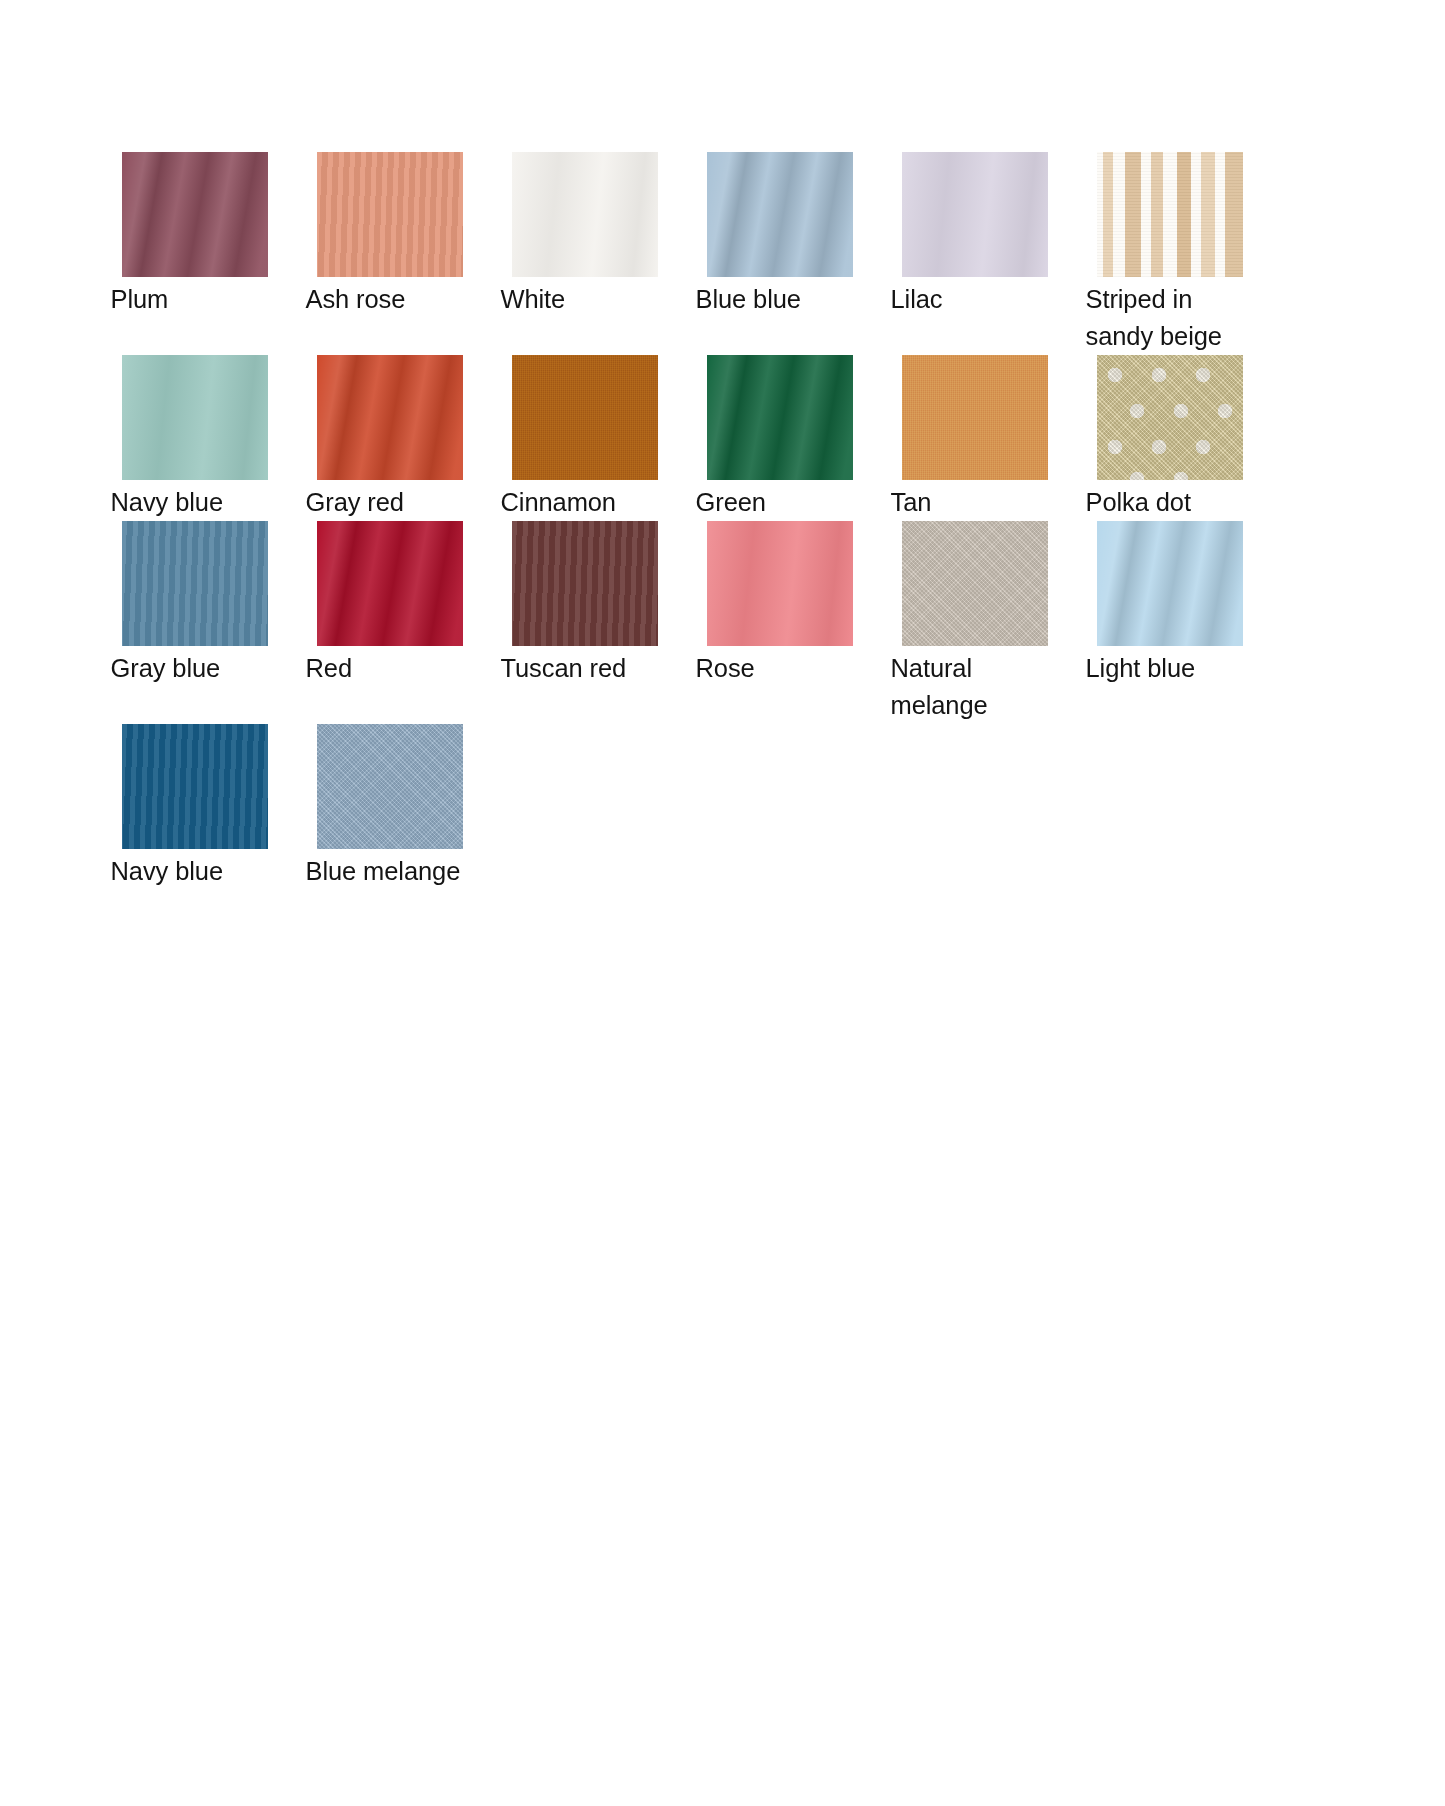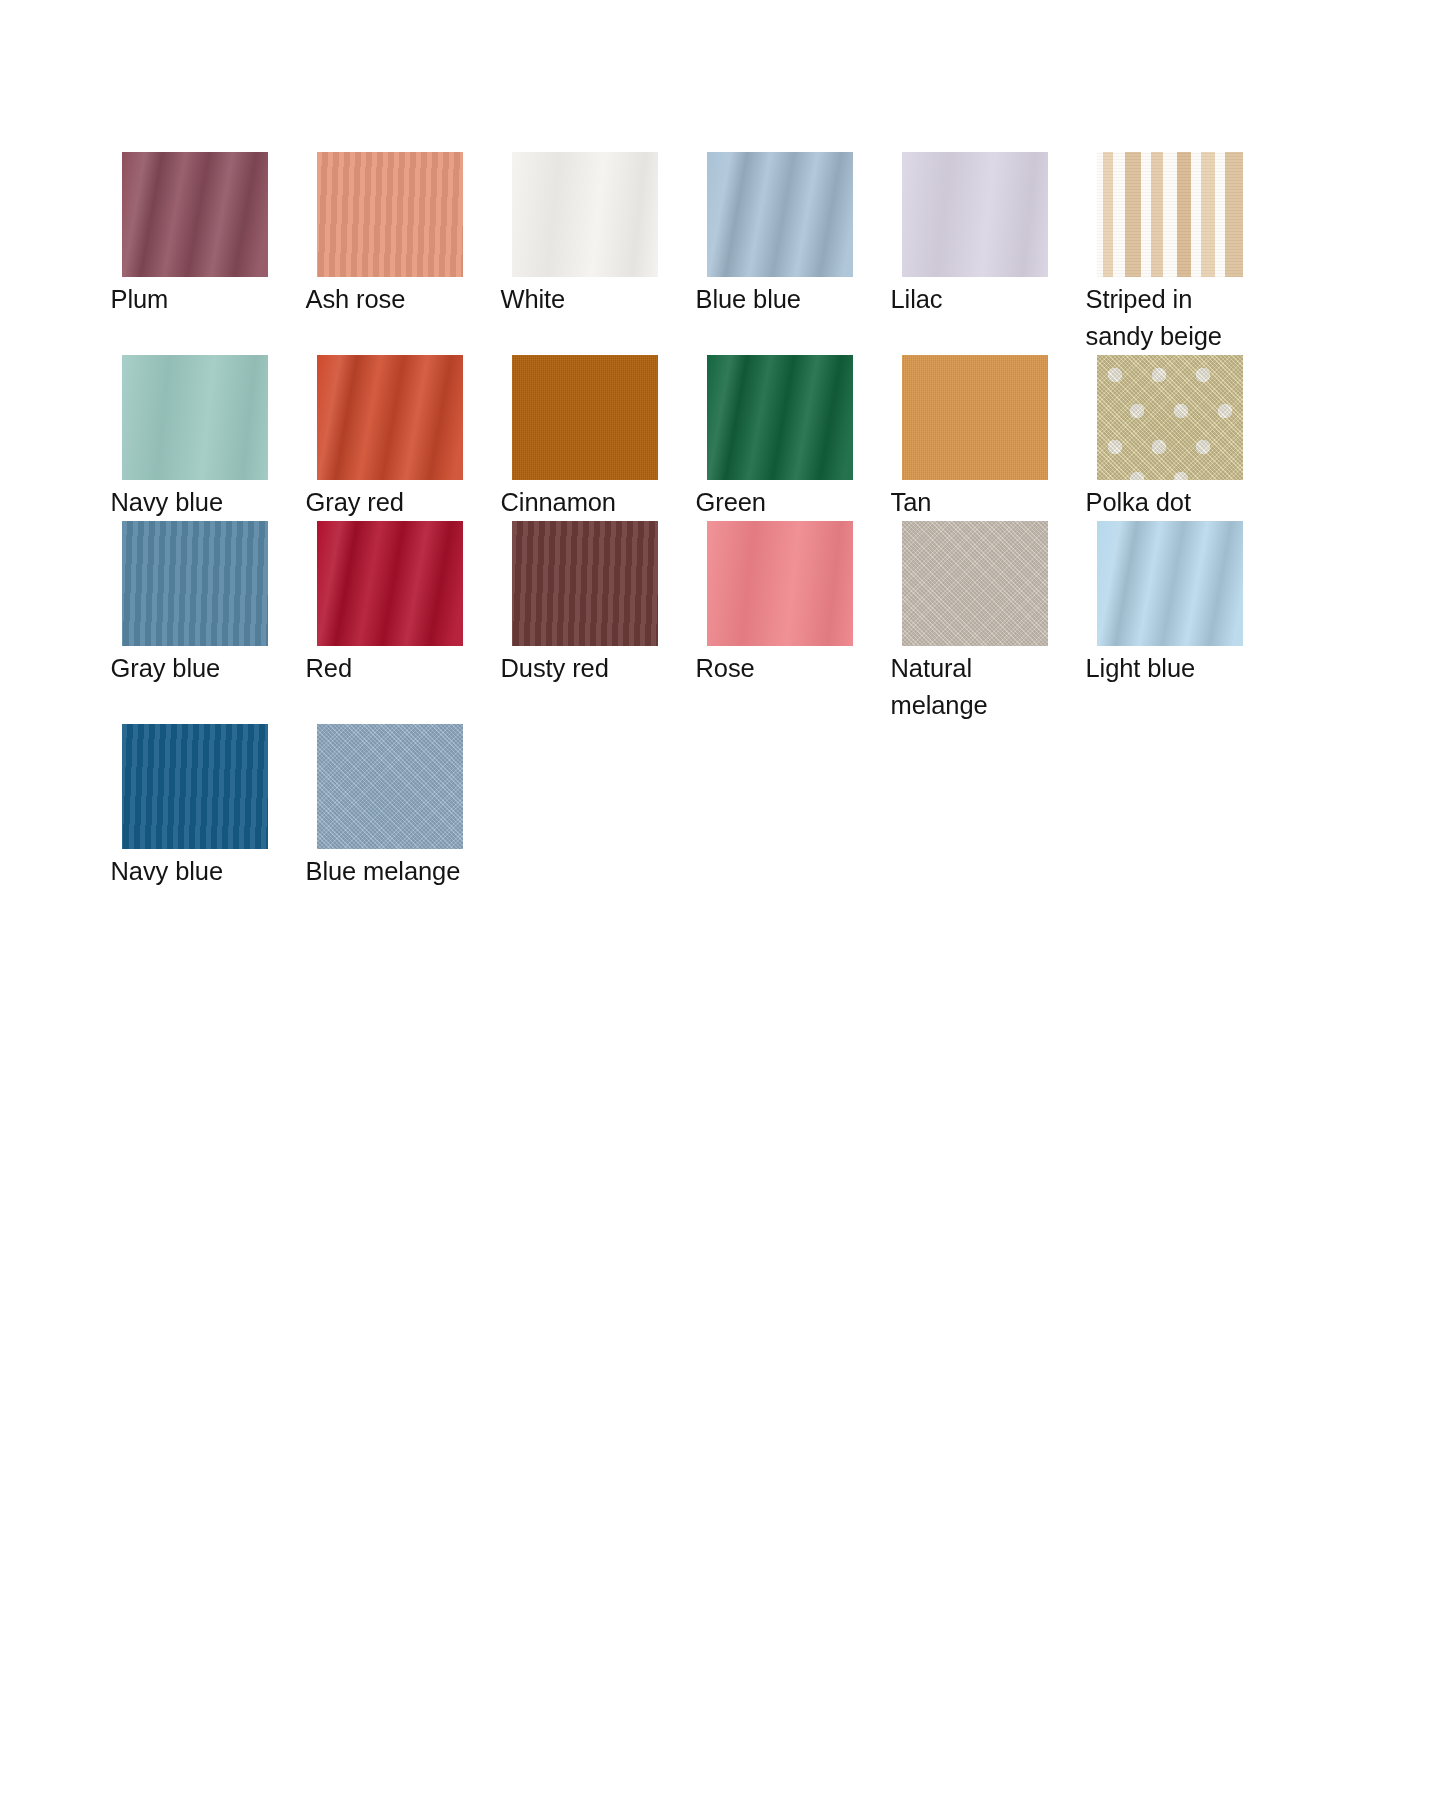--- a/index.html
+++ b/index.html
@@ -218,21 +218,21 @@
       <div class="swatch-cell row-3">
         <div class="swatch-chip tex-vert" style="background-color: rgb(87, 133, 163);"></div>
         <div class="swatch-label">Gray blue</div>
       </div>
       <div class="swatch-cell row-3">
         <div class="swatch-chip tex-folds" style="background-color: rgb(177, 16, 44);"></div>
         <div class="swatch-label">Red</div>
       </div>
       <div class="swatch-cell row-3">
         <div class="swatch-chip tex-vert" style="background-color: rgb(107, 58, 56);"></div>
-        <div class="swatch-label">Dusty red</div>
+        <div class="swatch-label">Tuscan red</div>
       </div>
       <div class="swatch-cell row-3">
         <div class="swatch-chip tex-soft" style="background-color: rgb(238, 130, 136);"></div>
         <div class="swatch-label">Rose</div>
       </div>
       <div class="swatch-cell row-4">
         <div class="swatch-chip tex-melange" style="background-color: rgb(205, 195, 183);"></div>
         <div class="swatch-label">Natural melange</div>
       </div>
       <div class="swatch-cell row-4">

